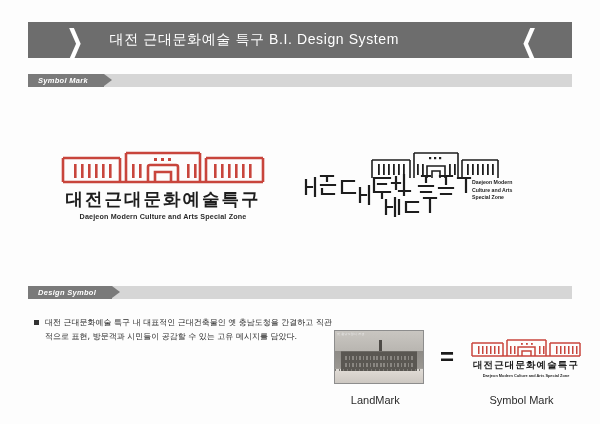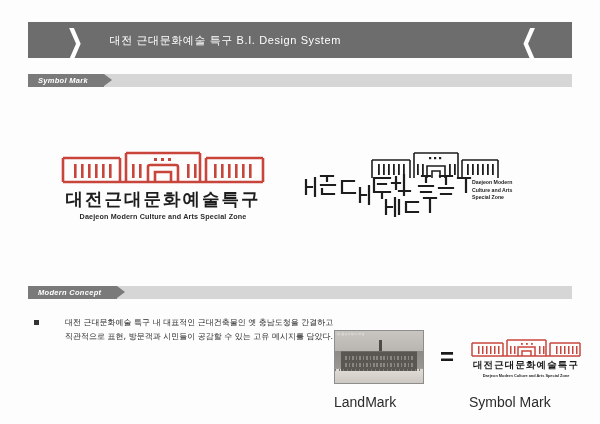--- a/index.html
+++ b/index.html
@@ -17,21 +17,21 @@
     position:absolute;left:28px;top:22px;width:544px;height:36px;
     background:#6d6d6d;
     display:flex;align-items:center;
   }
   .title-chev-l{
     color:#ffffff;font-size:21px;line-height:1;
     margin-left:38px;font-weight:700;
     transform:scaleY(1.5);
   }
   .title-text{
-    color:#ffffff;font-size:11px;letter-spacing:.6px;
+    color:#ffffff;font-size:14px;letter-spacing:.6px;
     margin-left:26px;white-space:nowrap;
   }
   .title-chev-r{
     color:#ffffff;font-size:21px;line-height:1;
     margin-left:auto;margin-right:34px;font-weight:700;
     transform:scaleY(1.5);
   }
 
   
   .sec{
@@ -76,21 +76,21 @@
     position:absolute;right:0px;top:31px;
     font-size:5.2px;line-height:1.45;color:#1d1d1d;font-weight:700;
     width:58px;
   }
 
   
   .concept{
     position:absolute;left:34px;top:316px;width:300px;
     font-family:"DejaVu Sans",sans-serif;
   }
-  .bullet{display:flex;margin-bottom:13px;gap:20px;}
+  .bullet{display:flex;margin-bottom:13px;}
   .bullet .sq{
     width:5px;height:5px;background:#333;margin-top:4px;
     margin-right:6px;flex:0 0 auto;
   }
   .bullet .txt{font-size:8px;line-height:1.75;color:#2b2b2b;}
 
   
   .eq{position:absolute;left:334px;top:330px;width:240px;}
   .eq-row{display:flex;align-items:center;}
 
@@ -137,21 +137,21 @@
   .mini-logo .ko{
     font-size:9.5px;color:#1d1d1d;letter-spacing:1.1px;text-align:center;
     font-weight:700;margin-top:2px;font-family:"DejaVu Sans",sans-serif;
   }
   .mini-logo .en{
     font-size:3.9px;color:#2a2a2a;text-align:center;font-weight:700;margin-top:1px;
   }
 
   .eq-labels{display:flex;margin-top:10px;}
   .eq-labels .lb{
-    font-size:14px;color:#2b2b2b;
+    font-size:11px;color:#2b2b2b;text-align:center;
   }
   .lb-land{width:88px;}
   .lb-spacer{width:56px;}
   .lb-sym{width:112px;}
 </style>
 </head>
 <body>
 
 <div class="page">
 
@@ -273,21 +273,21 @@
         <path d="M158 30 L170 30 M166 30 L166 44"></path>
 
         <path d="M106 54 L118 54 M106 54 L106 64 M106 64 L118 64 M124 50 L136 50 M130 50 L130 64"></path>
       </g>
     </svg>
     <div class="en">Daejeon Modern Culture and Arts Special Zone</div>
   </div>
 
   <div class="sec" id="sec-concept">
     <div class="sec-tab">
-      <span>Modern Concept</span>
+      <span>Design Symbol</span>
     </div>
   </div>
 
   <div class="concept">
     <div class="bullet">
       <span class="sq"></span>
       <span class="txt">대전 근대문화예술 특구 내 대표적인 근대건축물인 옛 충남도청을 간결하고 직관적으로 표현, 방문객과 시민들이 공감할 수 있는 고유 메시지를 담았다.</span>
     </div>
   </div>
 

